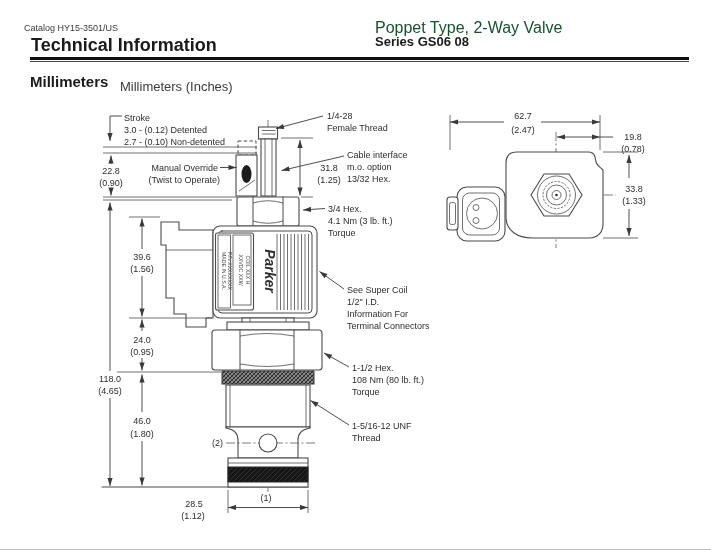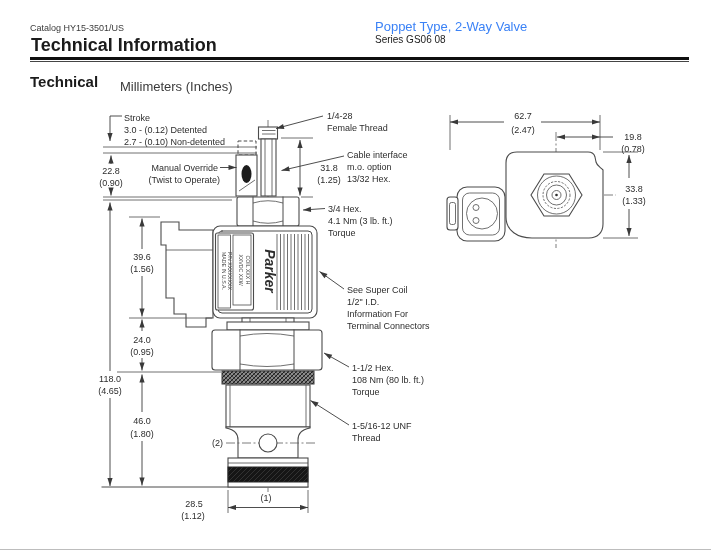--- a/index.html
+++ b/index.html
@@ -1,22 +1,22 @@
 <!DOCTYPE html>
 <html><head>
 <meta charset="utf-8">
 <style>
   html,body{margin:0;padding:0;}
   body{width:711px;height:551px;background:#ffffff;position:relative;overflow:hidden;
        font-family:"Liberation Sans",sans-serif;}
   .abs{position:absolute;}
-  #catalog{left:30px;top:23px;font-size:9px;color:#3a3a3a;}
+  #catalog{left:24px;top:23px;font-size:9px;color:#3a3a3a;}
   #techinfo{left:31px;top:35px;font-size:18px;font-weight:bold;color:#1b1b1b;}
-  #product{left:375px;top:19px;font-size:13px;color:#3b82f6;}
-  #series{left:375px;top:34px;font-size:10px;font-weight:normal;color:#1b1b1b;}
+  #product{left:375px;top:19px;font-size:16px;color:#14532d;}
+  #series{left:375px;top:34px;font-size:13px;font-weight:bold;color:#1b1b1b;}
   .rule-a{left:30px;right:22px;top:57px;height:2.5px;background:#0f0f0f;}
   .rule-b{left:30px;right:22px;top:61px;height:1px;background:#454545;}
   #dimtitle{left:30px;top:73px;font-size:15px;font-weight:bold;color:#1b1b1b;}
   #units{left:120px;top:79px;font-size:13px;color:#3a3a3a;}
   .page-edge{left:0;right:0;top:549px;height:1px;background:#bdbdbd;}
   svg{position:absolute;left:0;top:0;}
   svg text{font-family:"Liberation Sans",sans-serif;font-size:9px;fill:#2d2d2d;}
   .tm{text-anchor:middle;}
   .te{text-anchor:end;}
   .ts{font-size:5.2px;fill:#3f3f3f;}
@@ -30,21 +30,21 @@
 </style>
 </head>
 <body>
 
 <div class="abs" id="catalog">Catalog HY15-3501/US</div>
 <div class="abs" id="techinfo">Technical Information</div>
 <div class="abs" id="product">Poppet Type, 2-Way Valve</div>
 <div class="abs" id="series">Series GS06 08</div>
 <div class="abs rule-a"></div>
 <div class="abs rule-b"></div>
-<div class="abs" id="dimtitle">Technical</div>
+<div class="abs" id="dimtitle">Millimeters</div>
 <div class="abs" id="units">Millimeters (Inches)</div>
 <div class="abs page-edge"></div>
 
 <svg width="711" height="551" viewBox="0 0 711 551">
   <defs>
     <marker id="ae" markerUnits="userSpaceOnUse" markerWidth="10" markerHeight="7" refX="8.5" refY="3" orient="auto">
       <path d="M0.5,0.4 L8.5,3 L0.5,5.6 Z" fill="#3a3a3a"></path>
     </marker>
     <marker id="as" markerUnits="userSpaceOnUse" markerWidth="10" markerHeight="7" refX="0.5" refY="3" orient="auto">
       <path d="M8.5,0.4 L0.5,3 L8.5,5.6 Z" fill="#3a3a3a"></path>

